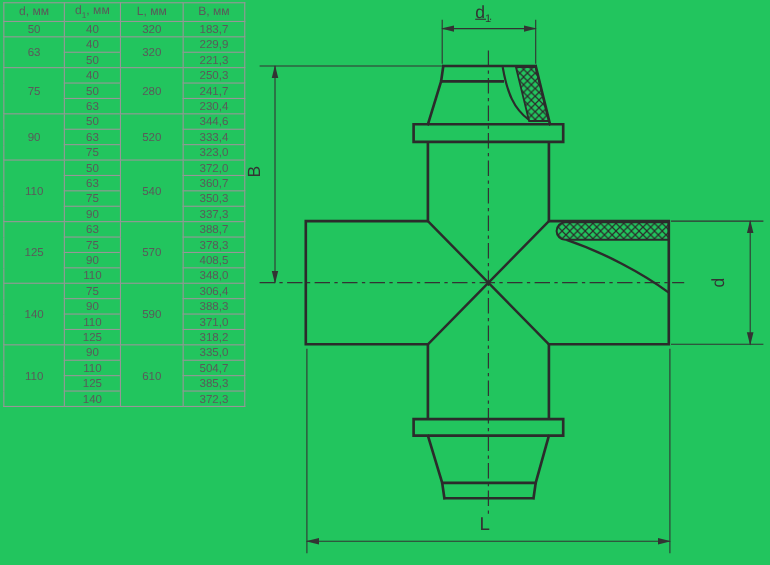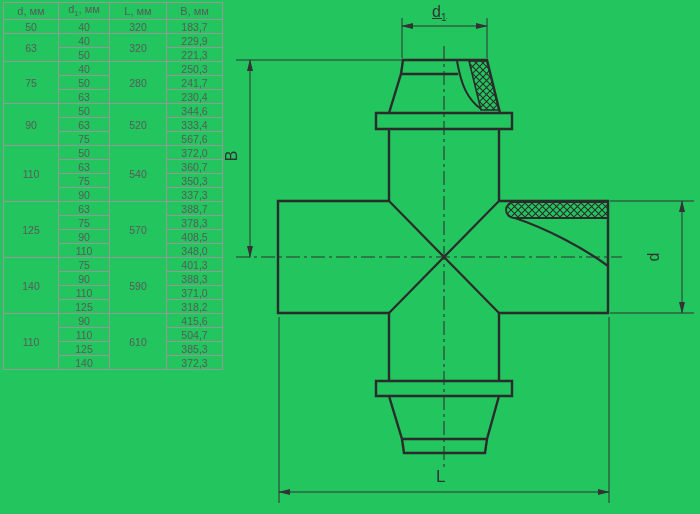--- a/index.html
+++ b/index.html
@@ -80,21 +80,21 @@
           <td>50</td>
           <td rowspan="3">520</td>
           <td>344,6</td>
         </tr>
         <tr>
           <td>63</td>
           <td>333,4</td>
         </tr>
         <tr>
           <td>75</td>
-          <td>567,6</td>
+          <td>323,0</td>
         </tr>
         <tr>
           <td rowspan="4">110</td>
           <td>50</td>
           <td rowspan="4">540</td>
           <td>372,0</td>
         </tr>
         <tr>
           <td>63</td>
           <td>360,7</td>
@@ -122,39 +122,39 @@
           <td>408,5</td>
         </tr>
         <tr>
           <td>110</td>
           <td>348,0</td>
         </tr>
         <tr>
           <td rowspan="4">140</td>
           <td>75</td>
           <td rowspan="4">590</td>
-          <td>401,3</td>
+          <td>306,4</td>
         </tr>
         <tr>
           <td>90</td>
           <td>388,3</td>
         </tr>
         <tr>
           <td>110</td>
           <td>371,0</td>
         </tr>
         <tr>
           <td>125</td>
           <td>318,2</td>
         </tr>
         <tr>
           <td rowspan="4">110</td>
           <td>90</td>
           <td rowspan="4">610</td>
-          <td>415,6</td>
+          <td>335,0</td>
         </tr>
         <tr>
           <td>110</td>
           <td>504,7</td>
         </tr>
         <tr>
           <td>125</td>
           <td>385,3</td>
         </tr>
         <tr>

